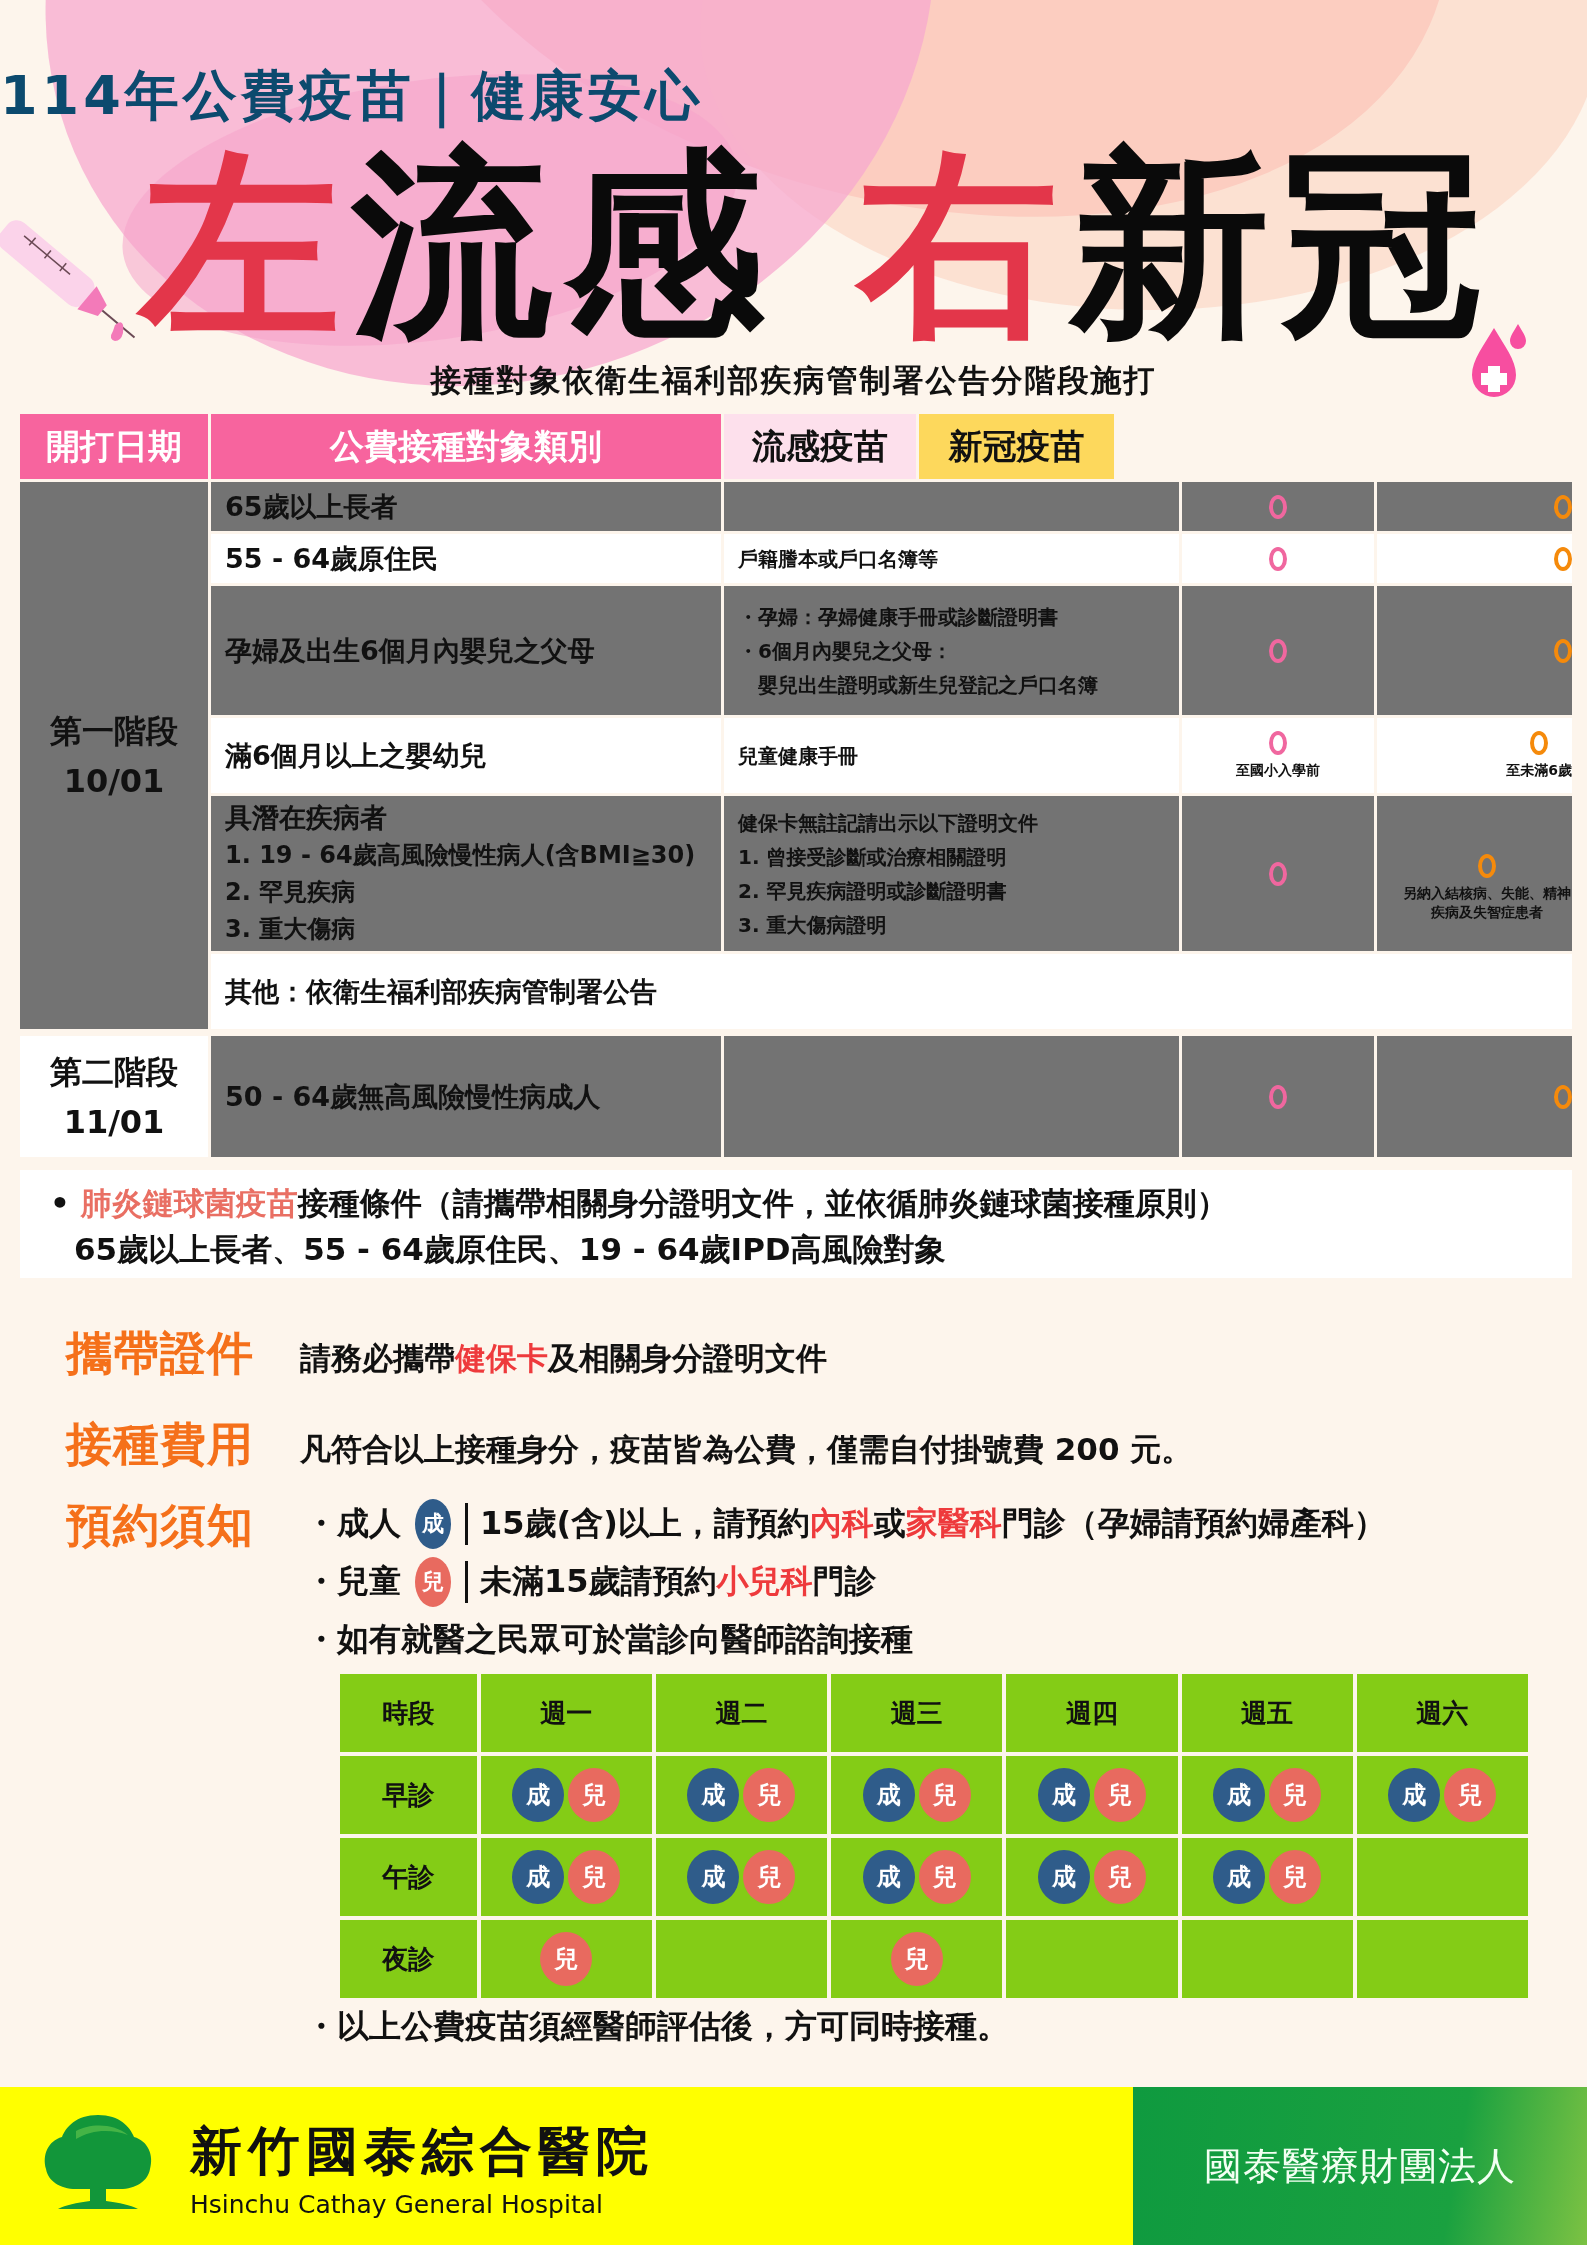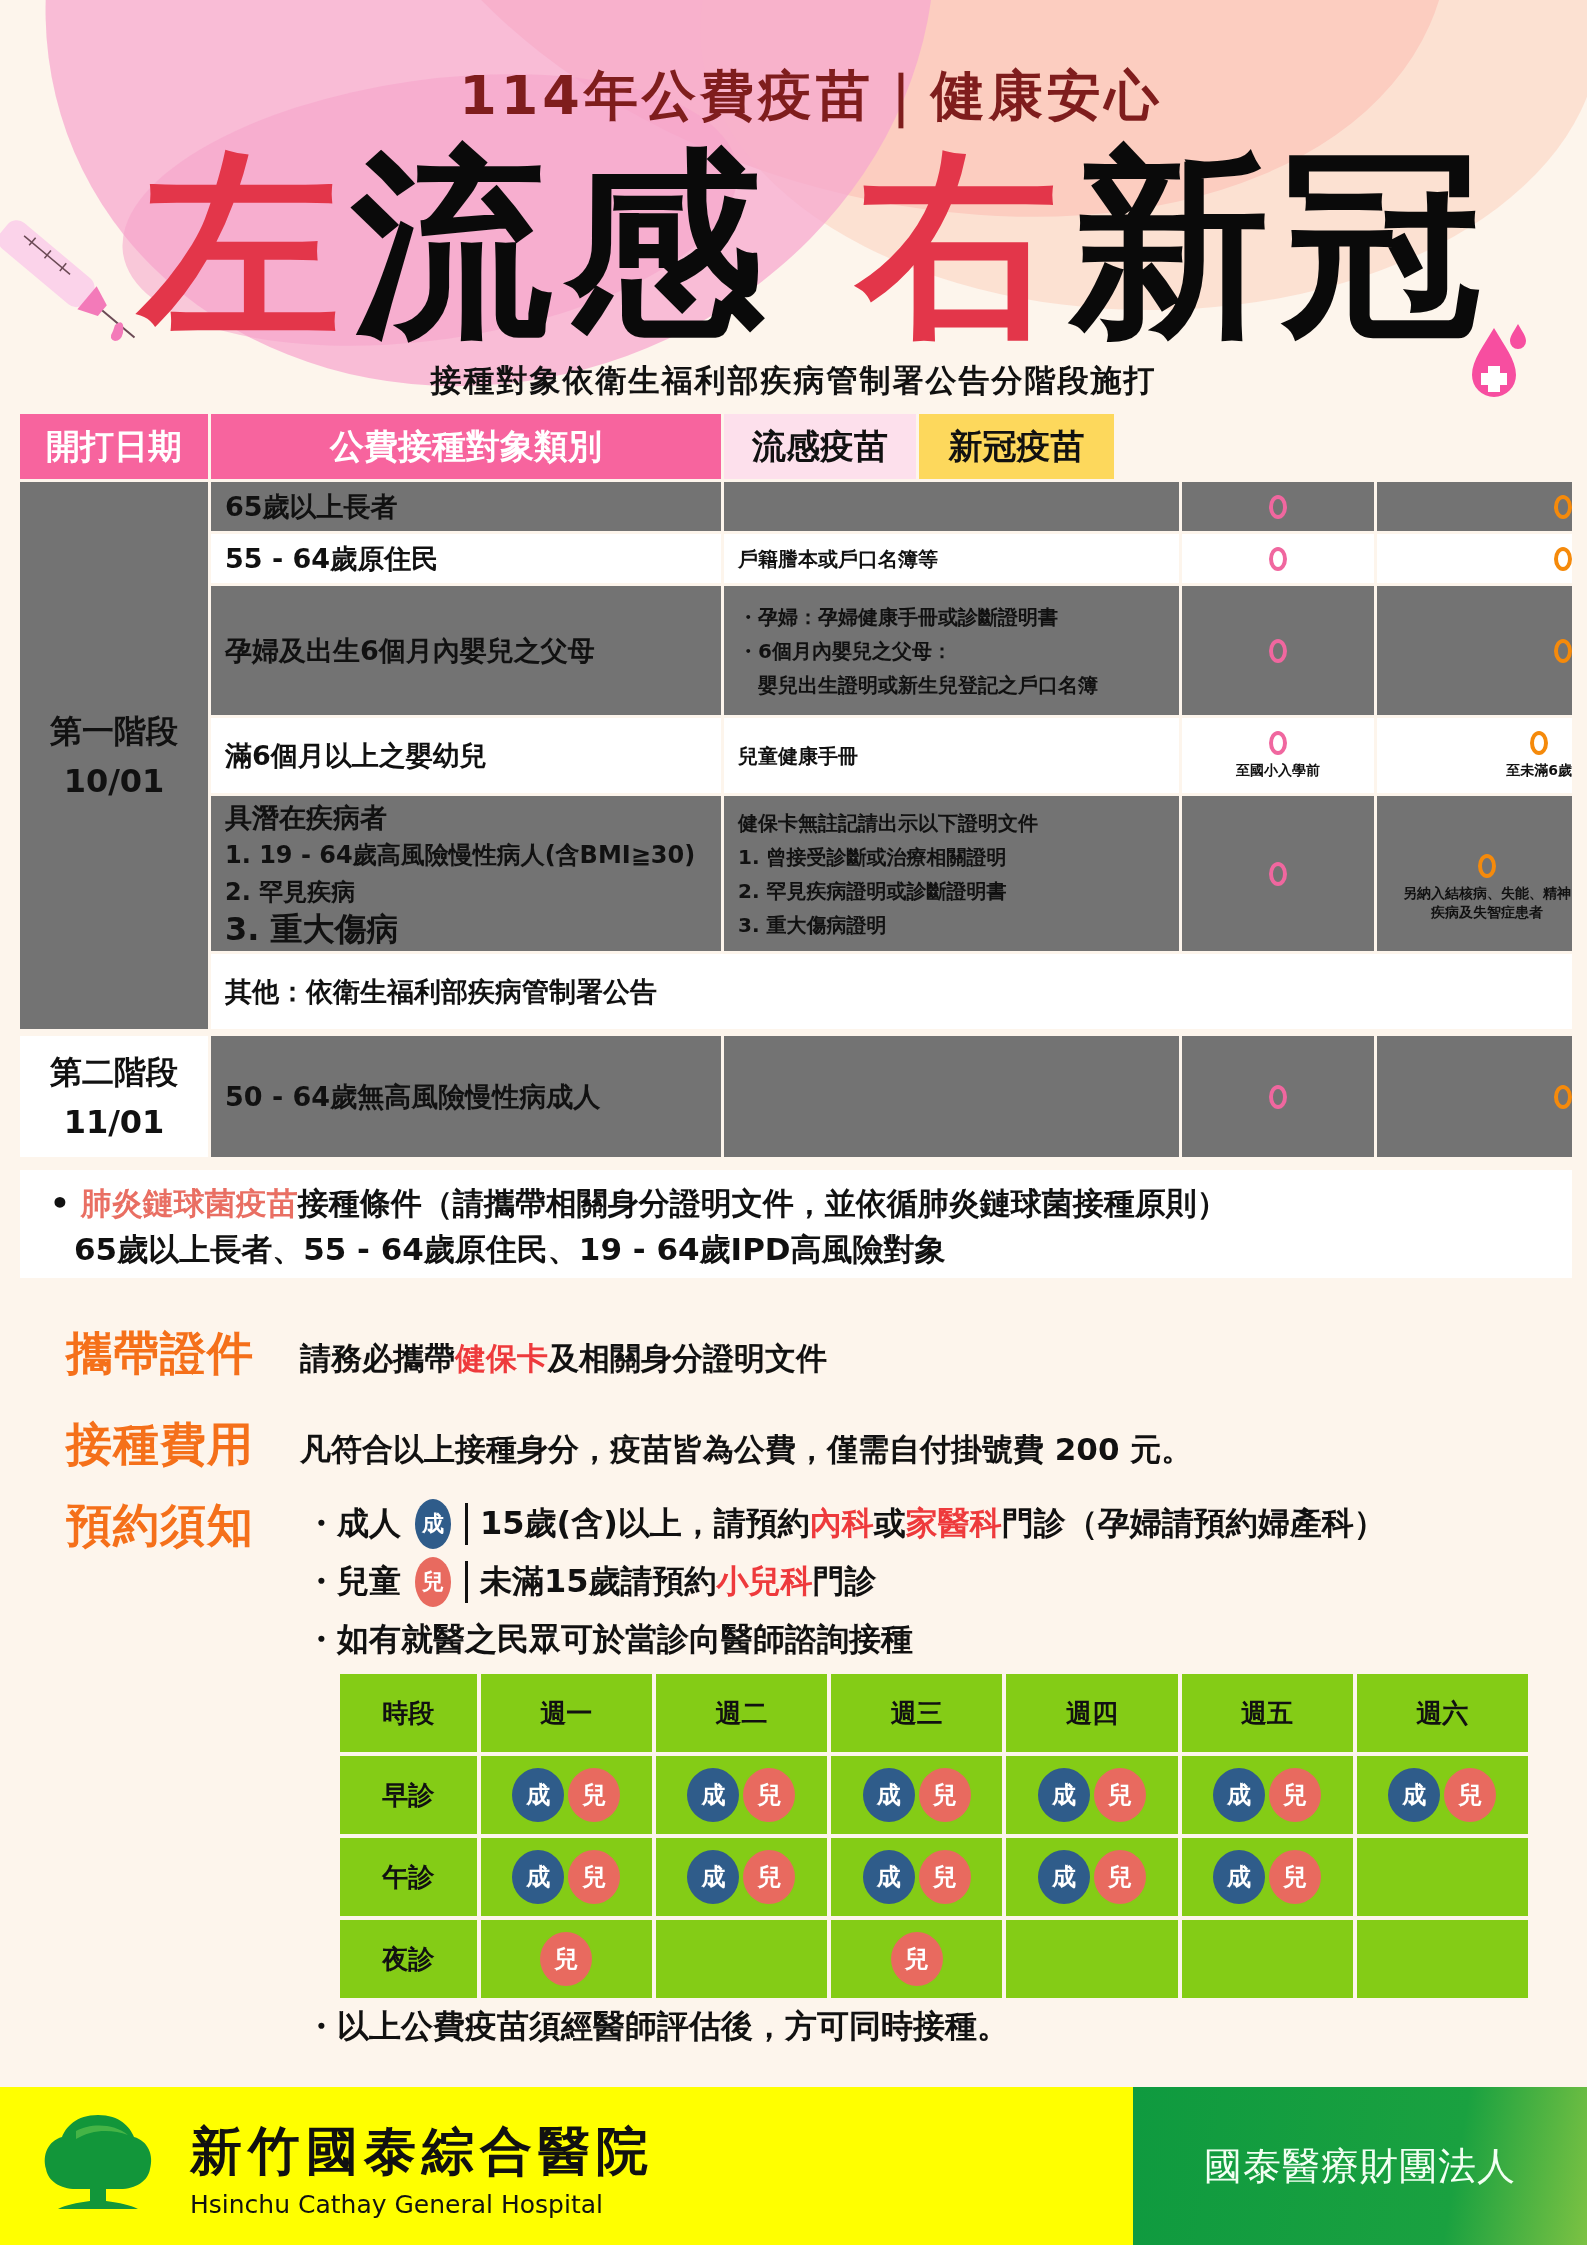--- a/index.html
+++ b/index.html
@@ -11,22 +11,22 @@
     position: relative;
   }
   .bg-blob { position: absolute; border-radius: 50%; pointer-events: none; }
   .blob1 { left: 40px; top: -420px; width: 900px; height: 800px; background: #f7a8cf; opacity: .75; transform: rotate(-20deg); }
   .blob2 { left: 360px; top: -500px; width: 1100px; height: 700px; background: #fbb9b5; opacity: .75; transform: rotate(15deg); }
   .blob3 { left: 700px; top: -250px; width: 900px; height: 560px; background: #fbd0bd; opacity: .55; }
   .blob4 { left: 120px; top: 80px; width: 620px; height: 260px; background: #f6a3cb; opacity: .55; transform: rotate(-8deg); }
 
   .header { position: absolute; left: 0; top: 0; width: 1587px; height: 420px; }
   .subtitle {
-    position: absolute; left: 0; width: 100%; top: 60px; text-align: center;
-    font-size: 54px; font-weight: bold; letter-spacing: 4px; color: #7f1d1d; padding-left: 35px;
+    position: absolute; left: 0; width: 100%; top: 60px; text-align: left;
+    font-size: 54px; font-weight: bold; letter-spacing: 4px; color: #0c4a6e;
   }
   .main-title {
     position: absolute; left: 140px; top: 140px; width: 1320px;
     font-size: 200px; font-weight: bold; line-height: 210px; letter-spacing: 12px; white-space: nowrap;
   }
   .main-title .red { color: #e3364a; }
   .main-title .blk { color: #0a0a0a; }
   .tagline {
     position: absolute; left: 0; width: 100%; top: 360px; text-align: center;
     font-size: 31px; font-weight: bold; letter-spacing: 2px;
@@ -205,21 +205,21 @@
               <span class="mark-note">至未滿6歲</span>
             </div>
         </div>
       </div>
 
       <div class="vrow" style="height:158px;">
         <div class="vcell c-target peach" style="flex-direction:column;align-items:flex-start;justify-content:center;">
           <div class="target-text" style="line-height:38px;">具潛在疾病者</div>
           <div class="target-text" style="font-size:24px;line-height:37px;">1. 19 - 64歲高風險慢性病人(含BMI≧30)</div>
           <div class="target-text" style="font-size:24px;line-height:37px;">2. 罕見疾病</div>
-          <div class="target-text" style="font-size:32px;line-height:37px;">3. 重大傷病</div>
+          <div class="target-text" style="font-size:24px;line-height:37px;">3. 重大傷病</div>
         </div>
         <div class="vcell c-doc peach doc-text" style="flex-direction:column;align-items:flex-start;justify-content:center;">
           <div>健保卡無註記請出示以下證明文件</div>
           <div>1. 曾接受診斷或治療相關證明</div>
           <div>2. 罕見疾病證明或診斷證明書</div>
           <div>3. 重大傷病證明</div>
         </div>
         <div class="vcell c-flu peach">
             <span class="ring pink"></span>
           </div>

